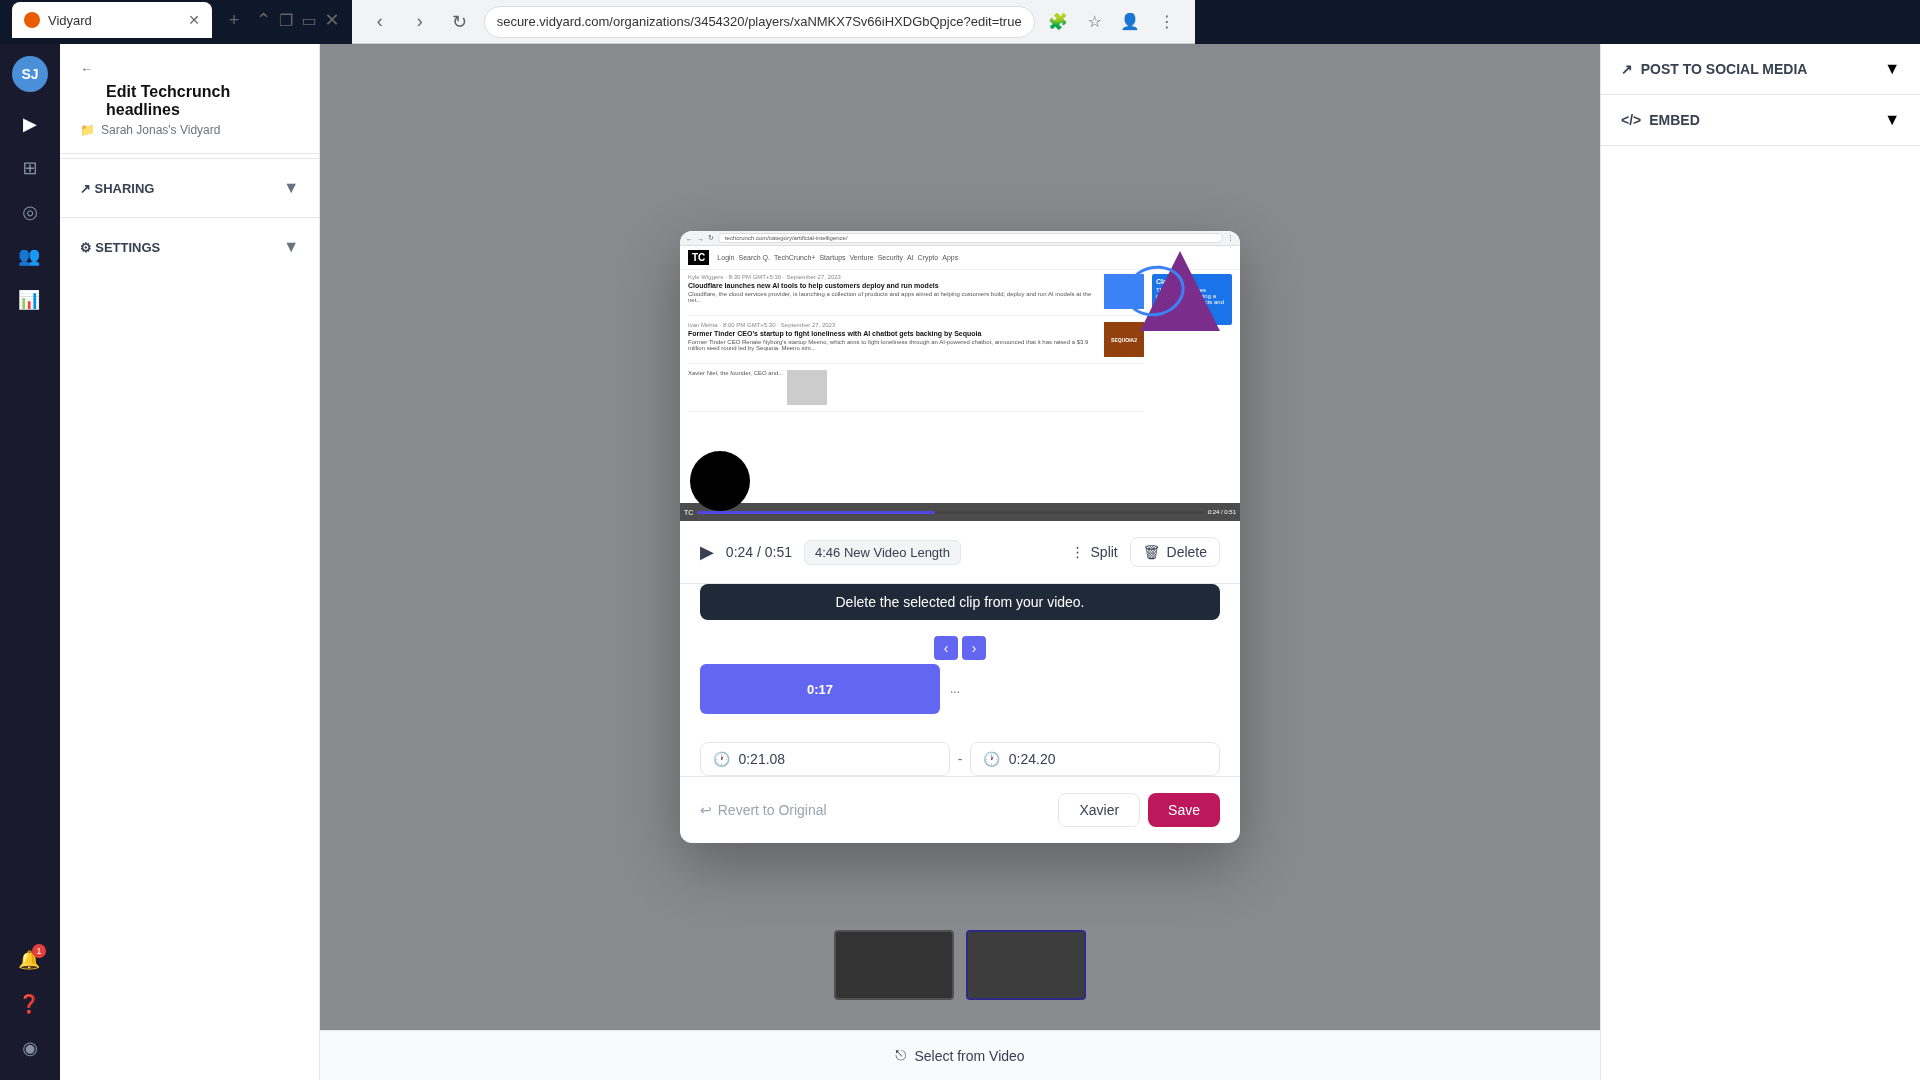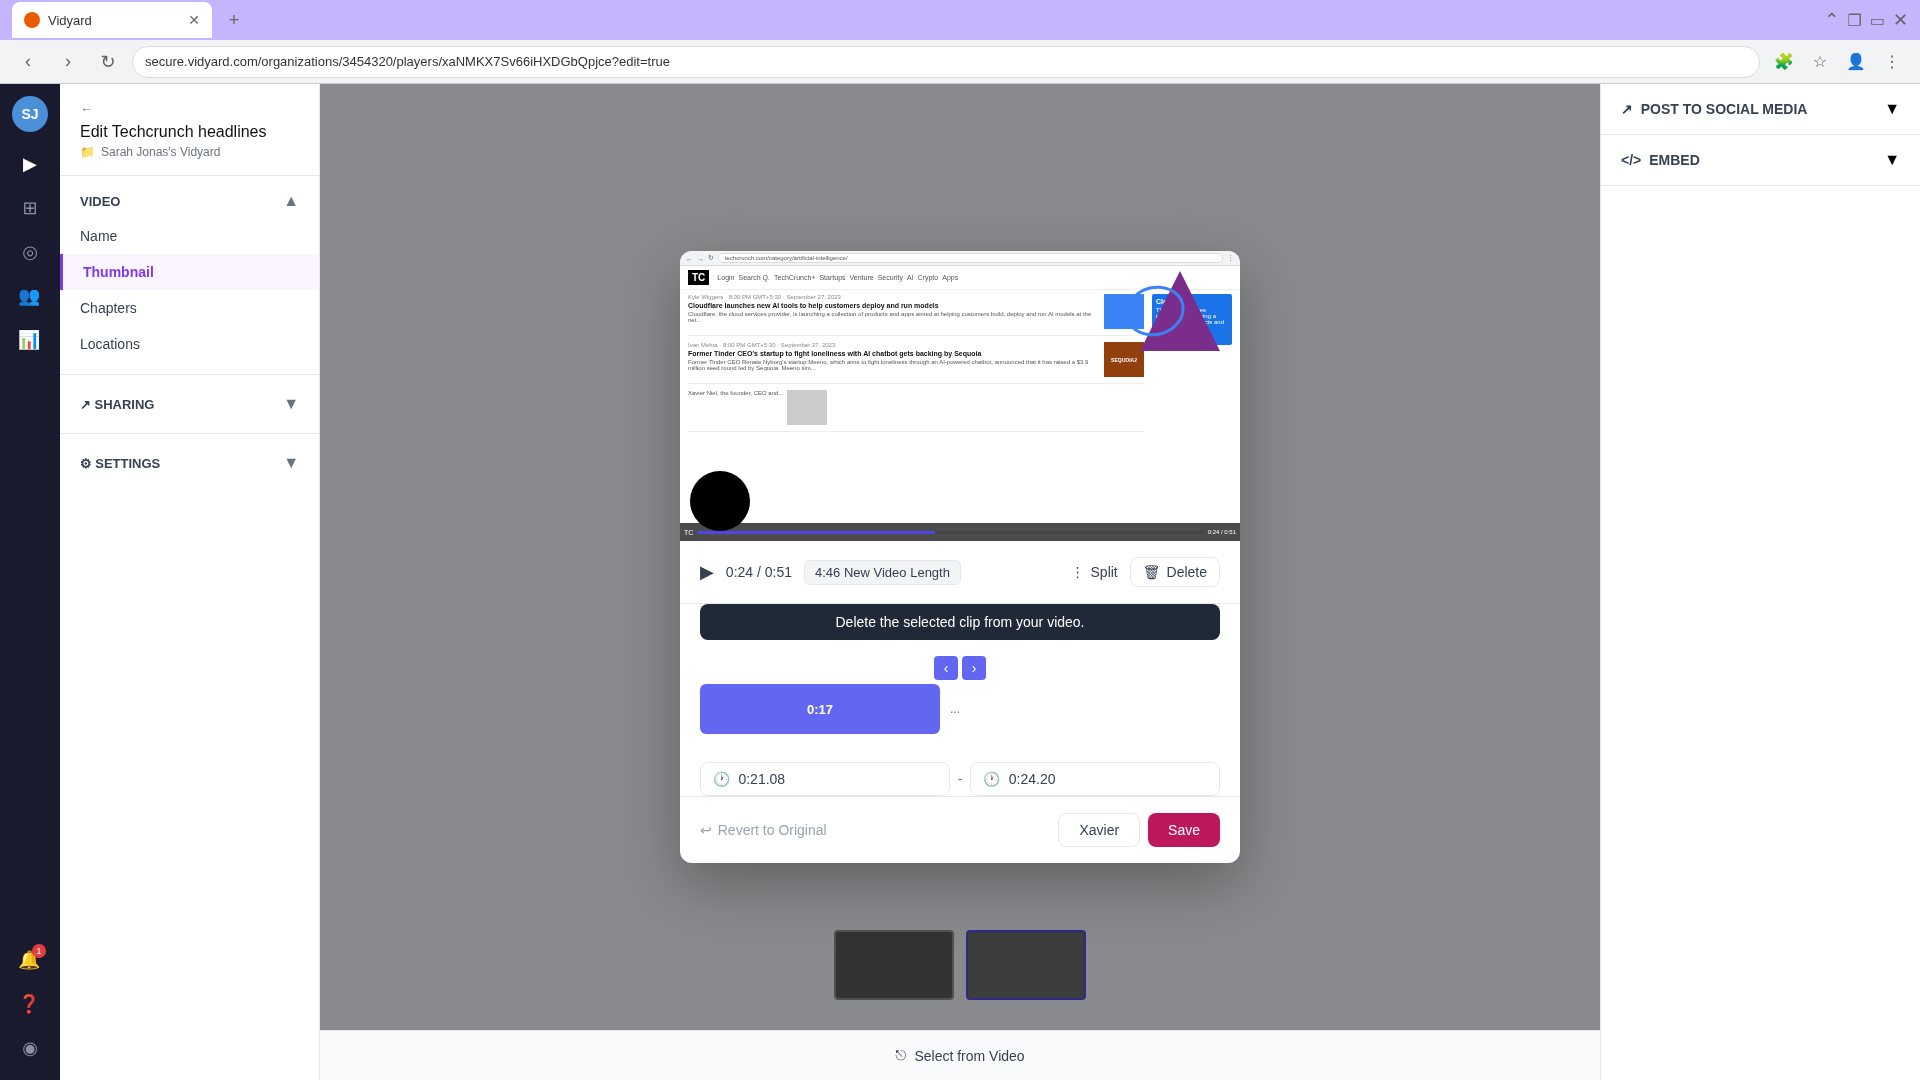--- a/index.html
+++ b/index.html
@@ -1,19 +1,19 @@
 <!DOCTYPE html>
 <html><head>
   <meta charset="utf-8">
   <style>
     * { box-sizing: border-box; margin: 0; padding: 0; }
     body { font-family: -apple-system, BlinkMacSystemFont, 'Segoe UI', sans-serif; background: #f0f0f0; width: 1920px; height: 1080px; overflow: hidden; display: flex; flex-direction: column; }
 
     
-    .browser-chrome { background: #c4b5fd; display: flex; flex-direction: column; flex-shrink: 0; }
+    .browser-chrome { background: #0f172a; display: flex; flex-direction: row; flex-shrink: 0; }
     .browser-titlebar { display: flex; align-items: center; height: 40px; padding: 0 12px; gap: 8px; }
     .browser-tab { display: flex; align-items: center; background: #fff; border-radius: 8px 8px 0 0; padding: 0 12px; height: 36px; gap: 8px; min-width: 200px; }
     .browser-tab-favicon { width: 16px; height: 16px; background: #e85d04; border-radius: 50%; }
     .browser-tab-title { font-size: 13px; color: #333; flex: 1; }
     .browser-tab-close { color: #666; cursor: pointer; font-size: 14px; }
     .browser-tab-new { width: 28px; height: 28px; display: flex; align-items: center; justify-content: center; color: #666; font-size: 18px; cursor: pointer; }
     .window-controls { margin-left: auto; display: flex; gap: 8px; align-items: center; }
     .win-min { background: transparent; border: none; color: #666; font-size: 18px; cursor: pointer; }
     .win-restore { background: transparent; border: none; color: #666; font-size: 16px; cursor: pointer; }
     .win-max { background: transparent; border: none; color: #666; font-size: 16px; cursor: pointer; }
@@ -32,21 +32,21 @@
     .sidebar-avatar { width: 36px; height: 36px; border-radius: 50%; background: #4a90d9; display: flex; align-items: center; justify-content: center; color: white; font-size: 14px; font-weight: 600; margin-bottom: 8px; }
     .sidebar-icon-btn { width: 40px; height: 40px; display: flex; align-items: center; justify-content: center; border-radius: 8px; color: #8892a4; cursor: pointer; font-size: 18px; position: relative; }
     .sidebar-icon-btn.active { color: #fff; }
     .sidebar-badge { position: absolute; top: 4px; right: 4px; background: #e53e3e; color: white; font-size: 9px; width: 14px; height: 14px; border-radius: 50%; display: flex; align-items: center; justify-content: center; }
     .sidebar-spacer { flex: 1; }
 
     
     .nav-panel { width: 260px; background: #fff; border-right: 1px solid #e5e7eb; display: flex; flex-direction: column; flex-shrink: 0; }
     .nav-header { padding: 16px 20px; border-bottom: 1px solid #e5e7eb; }
     .nav-back { display: flex; align-items: center; gap: 8px; color: #6b7280; cursor: pointer; margin-bottom: 8px; font-size: 13px; }
-    .nav-title { font-size: 16px; font-weight: 400; color: #111; }
+    .nav-title { font-size: 16px; font-weight: 700; color: #111; margin-left: 26px; }
     .nav-folder { display: flex; align-items: center; gap: 6px; color: #6b7280; font-size: 12px; margin-top: 4px; }
     .nav-section { padding: 8px 0; }
     .nav-section-header { display: flex; align-items: center; justify-content: space-between; padding: 8px 20px; }
     .nav-section-title { font-size: 13px; font-weight: 600; color: #374151; }
     .nav-section-toggle { color: #6b7280; cursor: pointer; }
     .nav-item { padding: 10px 20px; cursor: pointer; font-size: 14px; color: #374151; display: flex; align-items: center; }
     .nav-item.active { color: #7c3aed; font-weight: 600; border-left: 3px solid #7c3aed; background: #faf5ff; }
     .nav-divider { height: 1px; background: #e5e7eb; margin: 4px 0; }
 
     
@@ -179,30 +179,20 @@
     <div class="nav-header">
       <div class="nav-back">
         <span>←</span>
       </div>
       <div class="nav-title">Edit Techcrunch headlines</div>
       <div class="nav-folder">
         <span>📁</span>
         <span>Sarah Jonas's Vidyard</span>
       </div>
     </div>
-    <div class="nav-section">
-      <div class="nav-section-header">
-        <span class="nav-section-title">VIDEO</span>
-        <span class="nav-section-toggle">▲</span>
-      </div>
-      <div class="nav-item">Name</div>
-      <div class="nav-item active">Thumbnail</div>
-      <div class="nav-item">Chapters</div>
-      <div class="nav-item">Locations</div>
-    </div>
     <div class="nav-divider"></div>
     <div class="nav-section">
       <div class="nav-section-header">
         <span class="nav-section-title">
           <span>↗</span>
           <span>SHARING</span>
         </span>
         <span class="nav-section-toggle">▼</span>
       </div>
     </div>

